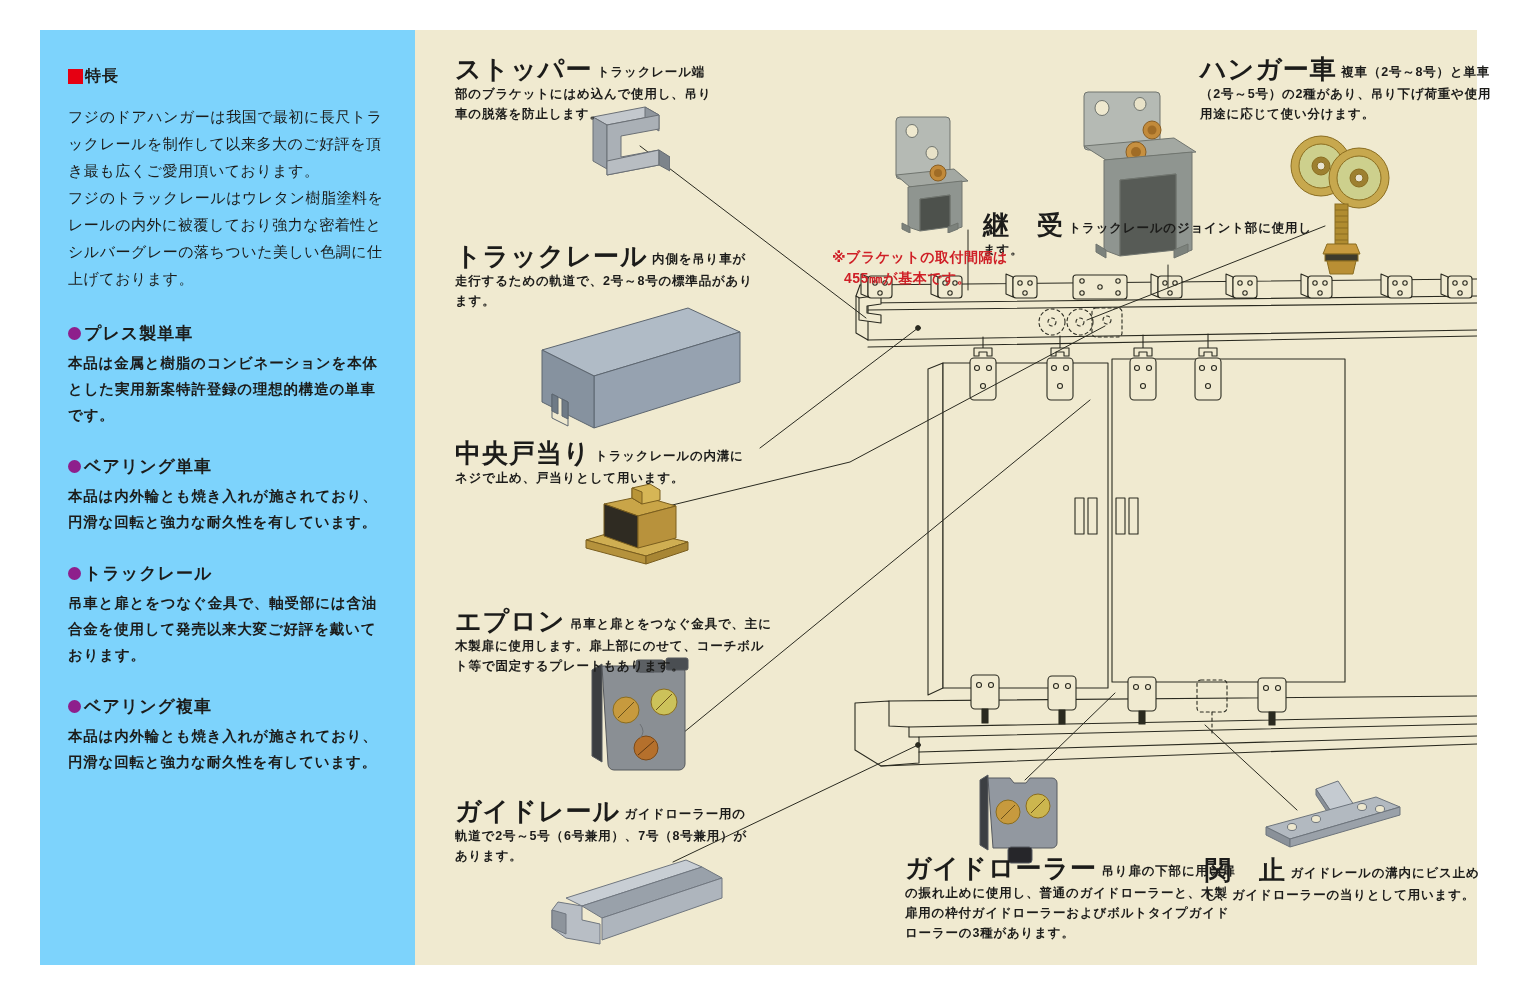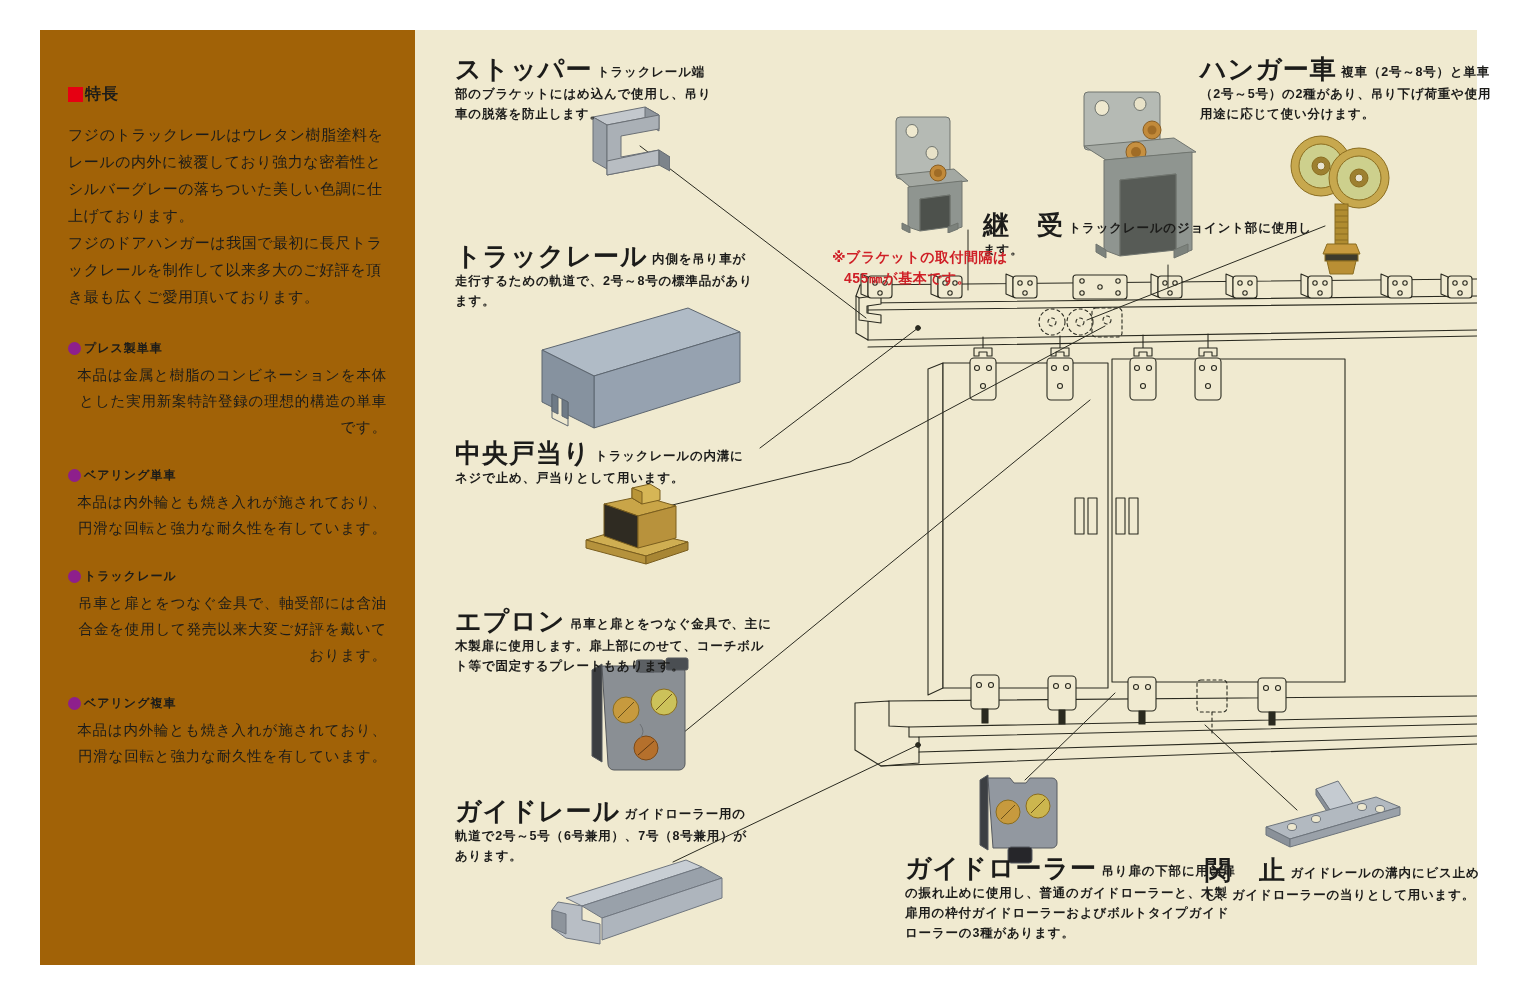--- a/index.html
+++ b/index.html
@@ -6,31 +6,31 @@
   html,body { background:#ffffff; }
   body {
     width:1520px; height:1002px; position:relative; overflow:hidden;
     font-family:"Liberation Sans","DejaVu Sans",sans-serif; color:#1c1c1a;
   }
   #page { position:absolute; left:0; top:0; width:1520px; height:1002px; background:#ffffff; }
 
   
   #sidebar {
     position:absolute; left:40px; top:30px; width:375px; height:935px;
-    background:#a16207; padding:54px 28px 0 28px;
+    background:#7dd3fc; padding:36px 28px 0 28px;
   }
   .sb-heading { display:flex; align-items:center; gap:2px; margin-bottom:16px; }
   .sb-marker { width:15px; height:15px; background:#e60012; display:inline-block; }
   .sb-heading-text { font-size:16px; font-weight:bold; letter-spacing:1px; }
   .sb-para { font-size:15px; line-height:27px; letter-spacing:0.5px; margin-bottom:0; }
   .sb-paras { margin-bottom:30px; }
   .sb-product { margin-bottom:27px; }
-  .sb-prod-name { display:flex; align-items:center; gap:3px; font-size:12px; font-weight:bold; margin-bottom:5px; letter-spacing:1px; }
+  .sb-prod-name { display:flex; align-items:center; gap:3px; font-size:17px; font-weight:bold; margin-bottom:5px; letter-spacing:1px; }
   .sb-bullet { width:13px; height:13px; border-radius:50%; background:#8e1f8c; display:inline-block; flex:0 0 13px; }
-  .sb-prod-desc { font-size:14.5px; font-weight:normal; line-height:26px; letter-spacing:0.8px;text-align:right; }
+  .sb-prod-desc { font-size:14.5px; font-weight:bold; line-height:26px; letter-spacing:0.8px; }
 
   
   #main {
     position:absolute; left:415px; top:30px; width:1062px; height:935px;
     background:#f0ead0;
   }
   .section { position:absolute; }
   .sec-title { font-size:26px; font-weight:bold; letter-spacing:1px; line-height:30px; vertical-align:-2px; }
   .sec-desc  { font-size:12.5px; font-weight:bold; line-height:19px; letter-spacing:0.8px; }
   .note { position:absolute; color:#cf1f26; font-size:14px; font-weight:bold; line-height:21px; letter-spacing:0.5px; }
@@ -44,22 +44,22 @@
 <body>
 
 <div id="page">
 
   <div id="sidebar">
     <div class="sb-heading">
       <span class="sb-marker"></span>
       <span class="sb-heading-text">特長</span>
     </div>
     <div class="sb-paras">
+      <p class="sb-para">フジのドアハンガーは我国で最初に長尺トラックレールを制作して以来多大のご好評を頂き最も広くご愛用頂いております。</p>
       <p class="sb-para">フジのトラックレールはウレタン樹脂塗料をレールの内外に被覆しており強力な密着性とシルバーグレーの落ちついた美しい色調に仕上げております。</p>
-      <p class="sb-para">フジのドアハンガーは我国で最初に長尺トラックレールを制作して以来多大のご好評を頂き最も広くご愛用頂いております。</p>
     </div>
 
     <div class="sb-product">
       <div class="sb-prod-name">
         <span class="sb-bullet"></span>
         <span>プレス製単車</span>
       </div>
       <div class="sb-prod-desc">本品は金属と樹脂のコンビネーションを本体とした実用新案特許登録の理想的構造の単車です。</div>
     </div>
 

